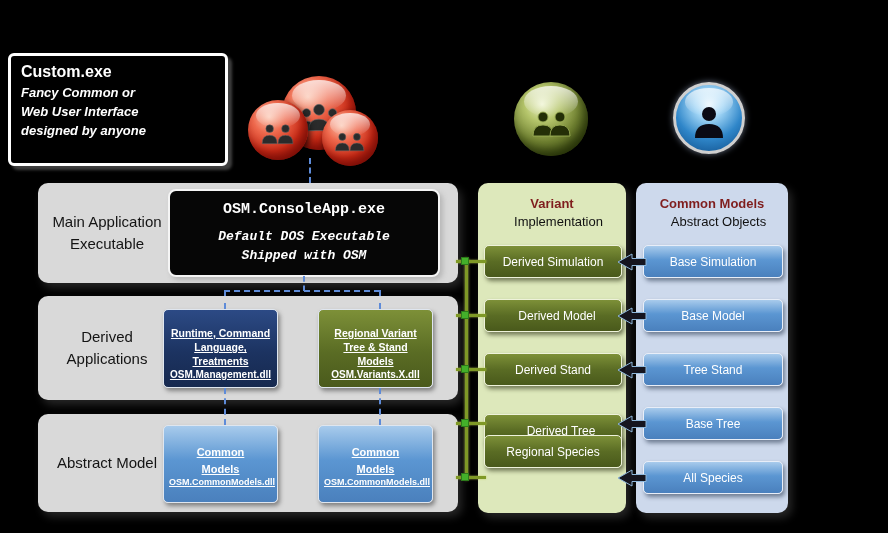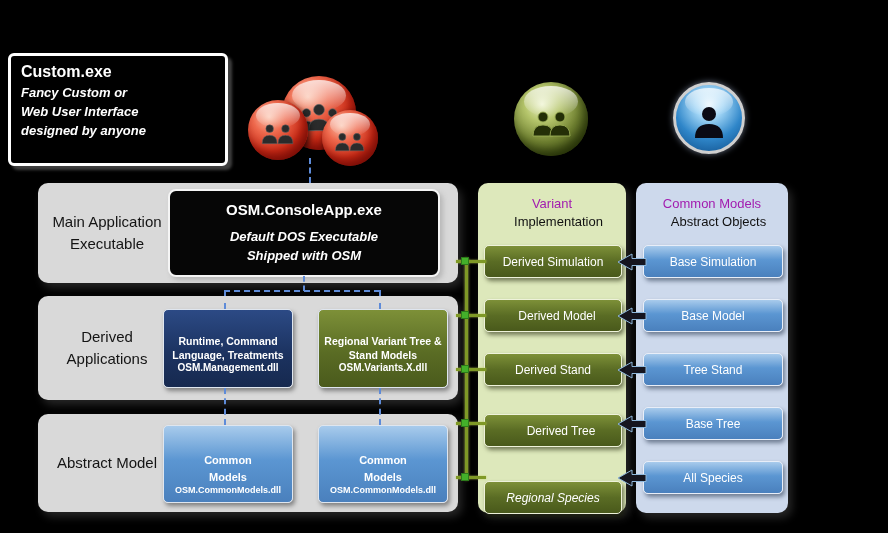--- a/index.html
+++ b/index.html
@@ -25,41 +25,41 @@
     background:radial-gradient(circle at 50% 30%, #eaf7ff 0%, #9fd4f5 25%, #2f86c9 60%, #0d4a85 100%);}
 
   
   .gray-row{position:absolute;left:38px;width:420px;background:#d9d9d9;border-radius:10px;
     box-shadow:4px 5px 8px rgba(150,150,150,.25);}
   .row-label{position:absolute;left:8px;top:0;height:100%;width:122px;display:flex;align-items:center;
     justify-content:center;text-align:center;font-size:15px;color:#141414;line-height:1.45;}
 
   .exe-box{position:absolute;left:130px;top:6px;width:268px;height:84px;background:#060606;
     border:2px solid #f5f5f5;border-radius:8px;color:#fff;display:flex;flex-direction:column;
-    align-items:center;justify-content:center;text-align:center;box-shadow:3px 3px 5px rgba(120,120,120,.35);}
+    align-items:center;justify-content:center;text-align:center;box-shadow:3px 3px 5px rgba(120,120,120,.35);font-family:Liberation Mono, monospace;}
   .exe-title{font-size:15px;font-weight:bold;margin-bottom:9px;}
   .exe-line{font-size:13px;font-weight:bold;font-style:italic;line-height:1.5;}
 
-  .dll-box{position:absolute;width:130px;height:79px;border-radius:5px;color:#fff;display:flex;
-    flex-direction:column;justify-content:space-between;text-align:center;padding:24px 5px;
-    box-sizing:border-box;border:1px solid #dfe6ef;box-shadow:2px 3px 4px rgba(60,60,60,.55);}
+  .dll-box{position:absolute;width:115px;height:79px;border-radius:5px;color:#fff;display:flex;
+    flex-direction:column;justify-content:space-between;text-align:center;padding:16px 5px;
+    box-sizing:border-box;border:1px solid #dfe6ef;box-shadow:2px 3px 4px rgba(60,60,60,.55);text-decoration:underline;}
   .dll-title{font-size:10.5px;font-weight:bold;line-height:1.35;}
   .dll-name{font-size:10px;font-weight:bold;}
   .navy{background:linear-gradient(180deg,#2c4a85 0%,#1c3361 55%,#16294f 100%);}
   .olive{background:linear-gradient(180deg,#7d9038 0%,#5a6c24 55%,#4a5a1c 100%);}
   .bluebox{background:linear-gradient(180deg,#a8cbec 0%,#5b96d2 45%,#4a80bd 100%);}
   .cm-title{font-size:11px;font-weight:bold;line-height:1.5;max-width:74px;margin:2px auto 0;}
   .cm-name{font-size:9px;font-weight:bold;}
 
   
   .col{position:absolute;top:183px;height:330px;border-radius:10px;text-align:center;
     box-shadow:4px 5px 8px rgba(150,150,150,.25);}
   .col-variant{left:478px;width:148px;background:#dde8bb;}
   .col-common{left:636px;width:152px;background:#cdd9ec;}
-  .col-title{font-size:13px;font-weight:normal;color:#a21caf;margin-top:13px;}
+  .col-title{font-size:13px;font-weight:bold;color:#7f1d1d;margin-top:13px;}
   .col-sub{font-size:13px;color:#111;margin-top:3px;padding-left:13px;}
 
   .item{position:absolute;height:33px;border-radius:5px;color:#fff;font-size:12px;display:flex;
     align-items:center;justify-content:center;box-sizing:border-box;}
   .v-item{left:484px;width:138px;background:linear-gradient(180deg,#7d9038 0%,#5a6c24 50%,#49591b 100%);
     border:1px solid #eef2da;box-shadow:2px 3px 4px rgba(30,35,8,.55);}
   .c-item{left:643px;width:140px;background:linear-gradient(180deg,#a8cbec 0%,#5b96d2 45%,#4a80bd 100%);
     border:1px solid #e8eef8;box-shadow:2px 3px 4px rgba(20,35,60,.5);}
 
   
@@ -70,21 +70,21 @@
   .gsq{position:absolute;left:461px;width:8px;height:8px;background:#43b02a;border:1px solid #2c7a1a;box-sizing:border-box;}
   .arrow{position:absolute;left:617px;width:30px;height:18px;}
 </style>
 </head>
 <body>
 
 <div class="stage">
 
   <div class="custom-box">
     <div class="cb-title">Custom.exe</div>
-    <div class="cb-line">Fancy Custom or</div>
+    <div class="cb-line">Fancy Common or</div>
     <div class="cb-line">Web User Interface</div>
     <div class="cb-line">designed by anyone</div>
   </div>
 
   <div class="sphere red" style="left:282px;top:76px;width:74px;height:74px;z-index:1;">
     <div class="shine"></div>
     <svg width="50" height="34" viewBox="0 0 48 32">
       <g fill="#2b2b2b" stroke="#6b6b6b" stroke-width="0.6">
         <circle cx="12" cy="13" r="4"></circle>
           <path d="M4.5,30 q0,-9 7.5,-9 q7.5,0 7.5,9 z"></path>
@@ -174,21 +174,21 @@
   </div>
 
   <div class="col col-variant">
     <div class="col-title">Variant</div>
     <div class="col-sub">Implementation</div>
   </div>
   <div class="item v-item" style="top:245px;">Derived Simulation</div>
   <div class="item v-item" style="top:299px;padding-left:8px;">Derived Model</div>
   <div class="item v-item" style="top:353px;">Derived Stand</div>
   <div class="item v-item" style="top:414px;padding-left:16px;">Derived Tree</div>
-  <div class="item v-item" style="top:481px;font-style:italic;">Regional Species</div>
+  <div class="item v-item" style="top:435px;">Regional Species</div>
 
   <div class="col col-common">
     <div class="col-title">Common Models</div>
     <div class="col-sub">Abstract Objects</div>
   </div>
   <div class="item c-item" style="top:245px;">Base Simulation</div>
   <div class="item c-item" style="top:299px;">Base Model</div>
   <div class="item c-item" style="top:353px;">Tree Stand</div>
   <div class="item c-item" style="top:407px;">Base Tree</div>
   <div class="item c-item" style="top:461px;">All Species</div>

